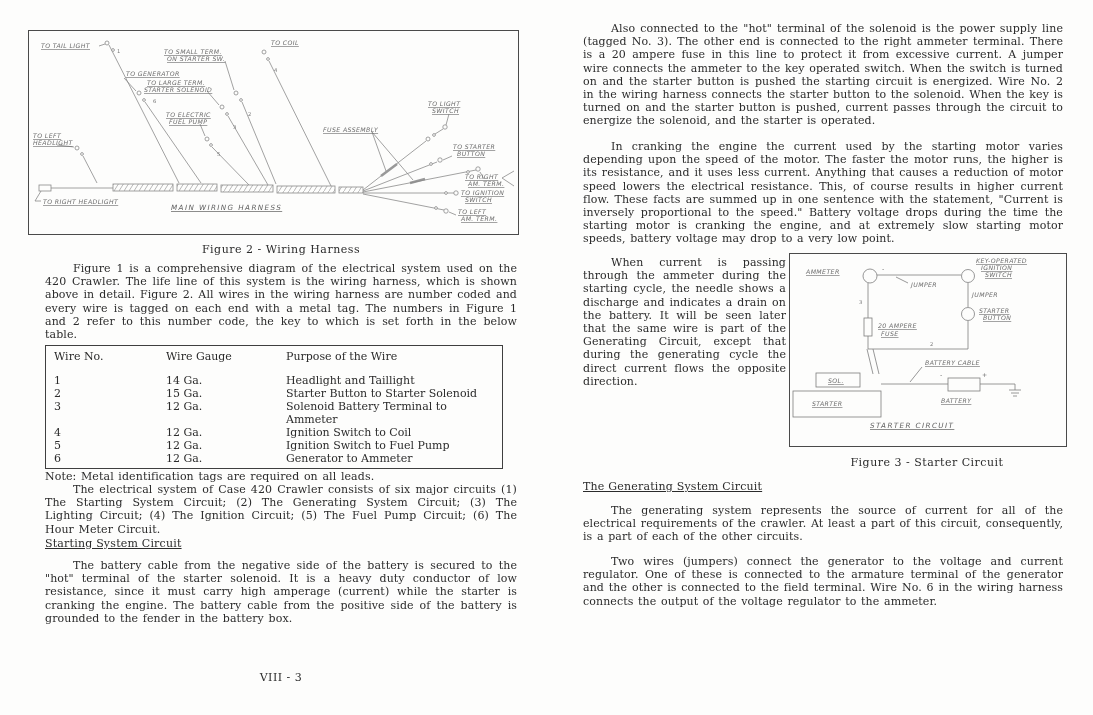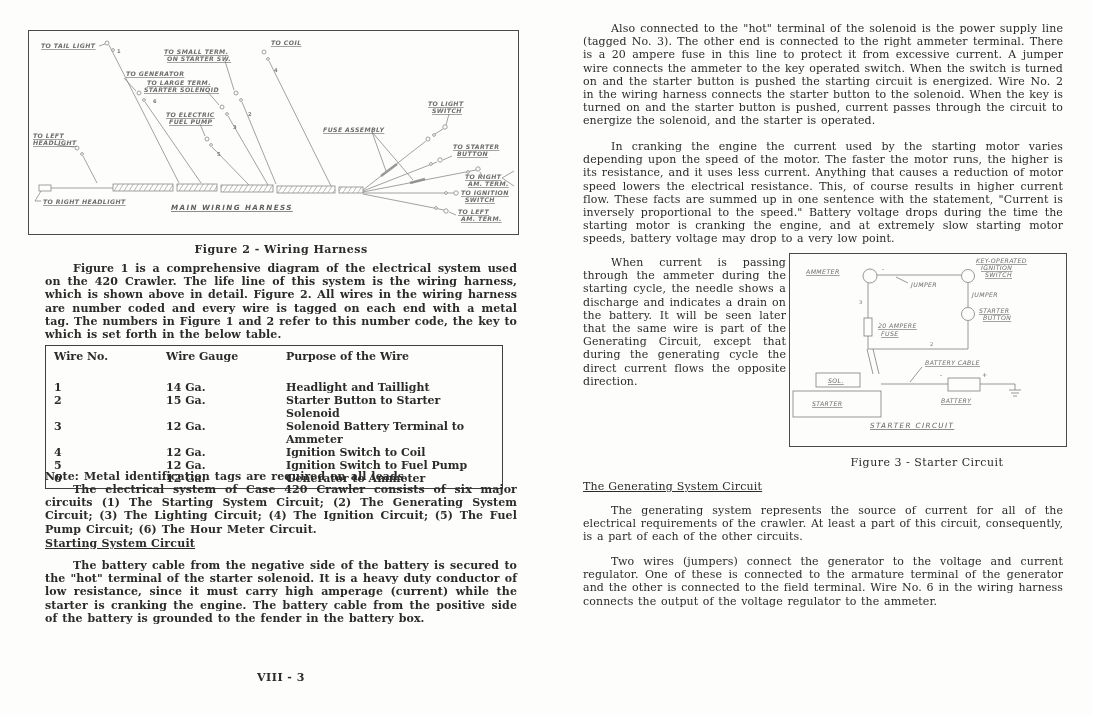--- a/index.html
+++ b/index.html
@@ -11,33 +11,33 @@
   .noindent{text-indent:0;}
   .caption{font-size:11px;text-align:center;letter-spacing:.5px;}
   .heading{font-size:11px;text-decoration:underline;letter-spacing:.2px;}
   .pagenum{font-size:11px;text-align:center;letter-spacing:.5px;}
   .figbox{border:1px solid #4a4a4a;background:#fdfdfc;}
   .wtable{border:1px solid #3f3f3f;font-size:11px;line-height:13px;padding:4px 0 3px 0;}
   .trow{display:flex;padding:0 8px;}
   .trow span:nth-child(1){width:112px;flex:none;}
   .trow span:nth-child(2){width:120px;flex:none;}
   .trow span:nth-child(3){flex:1;}
-  .thead{margin-bottom:18px;justify-content:flex-end;}
+  .thead{margin-bottom:11px;justify-content:flex-end;}
   svg text{font-family:"DejaVu Sans","Liberation Sans",sans-serif;font-style:italic;fill:#6d6d6d;}
   .lbl{font-size:6.2px;letter-spacing:.4px;}
   .lblu{font-size:6.2px;letter-spacing:.4px;text-decoration:underline;}
   .num{font-size:5.2px;font-style:normal;fill:#777;}
   .ftitle{font-size:7.2px;letter-spacing:1.4px;text-decoration:underline;fill:#606060;}
 </style>
 </head>
 <body>
 
 <div id="page">
 
-  <div class="abs" style="left:0;top:0;width:546px;height:715px;font-weight:bold;">
+  <div class="abs" style="left:0;top:0;width:546px;height:715px;">
 
     <div class="abs figbox" style="left:28px;top:30px;width:489px;height:203px;">
       <svg width="489" height="203" viewBox="0 0 489 203">
         <defs>
           <pattern id="hatch" patternUnits="userSpaceOnUse" width="5" height="8">
             <line x1="0" y1="8" x2="5" y2="0" stroke="#9a9a9a" stroke-width="0.7"></line>
           </pattern>
         </defs>
         <g stroke="#8a8a8a" stroke-width="0.8" fill="none">
           <rect x="10" y="154" width="12" height="6"></rect>

